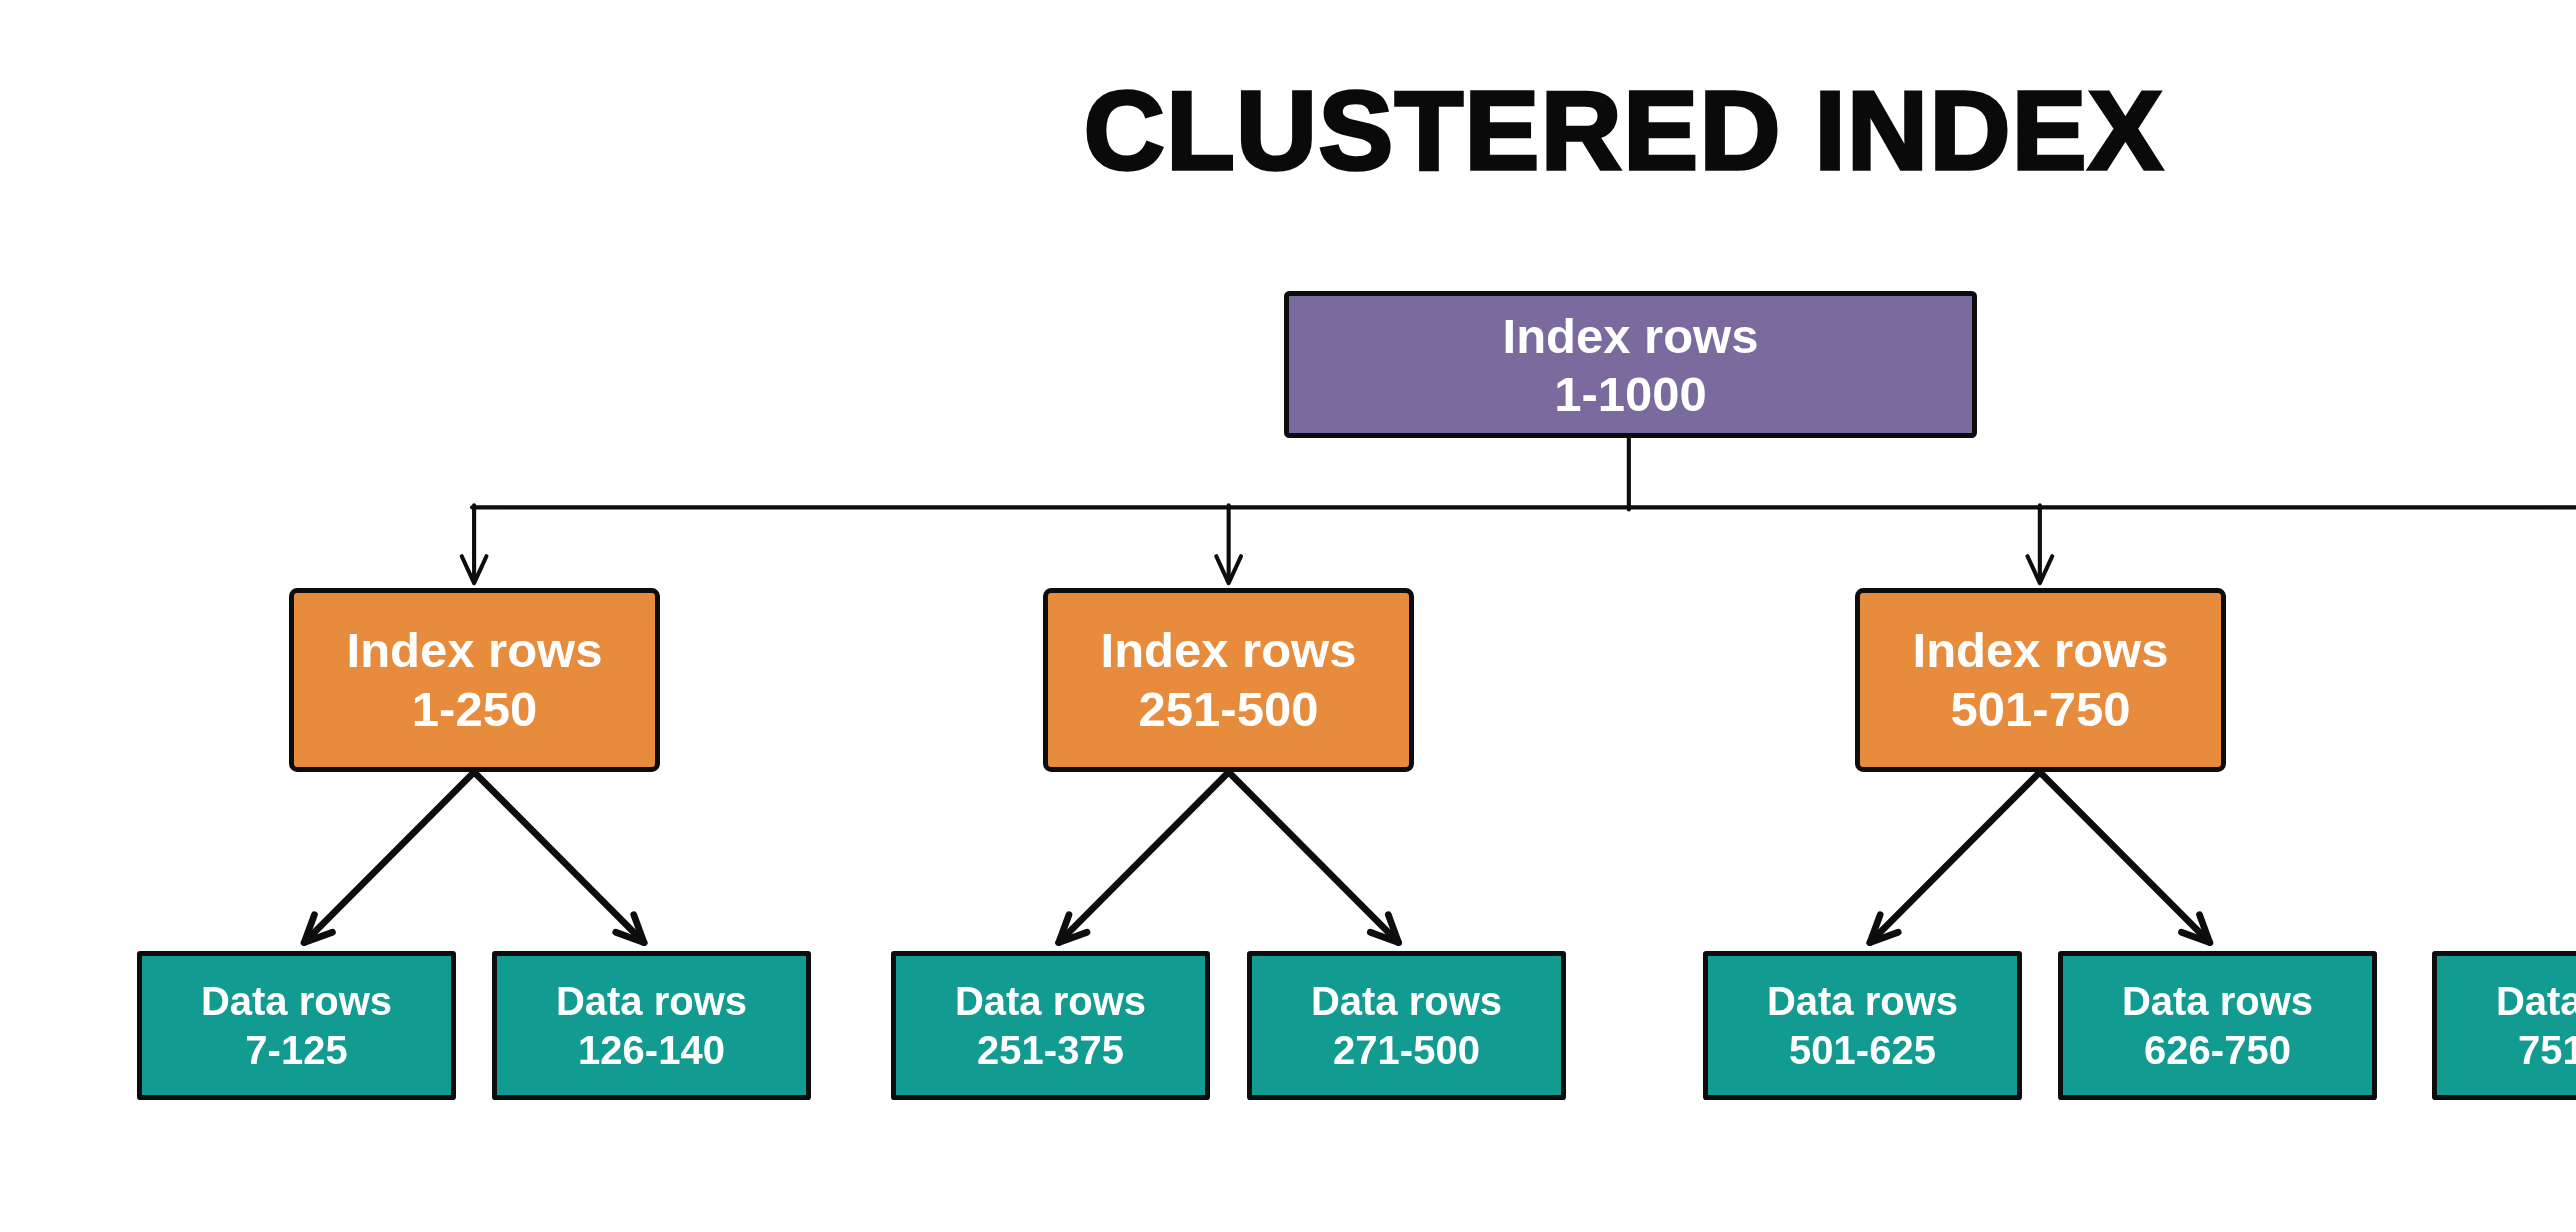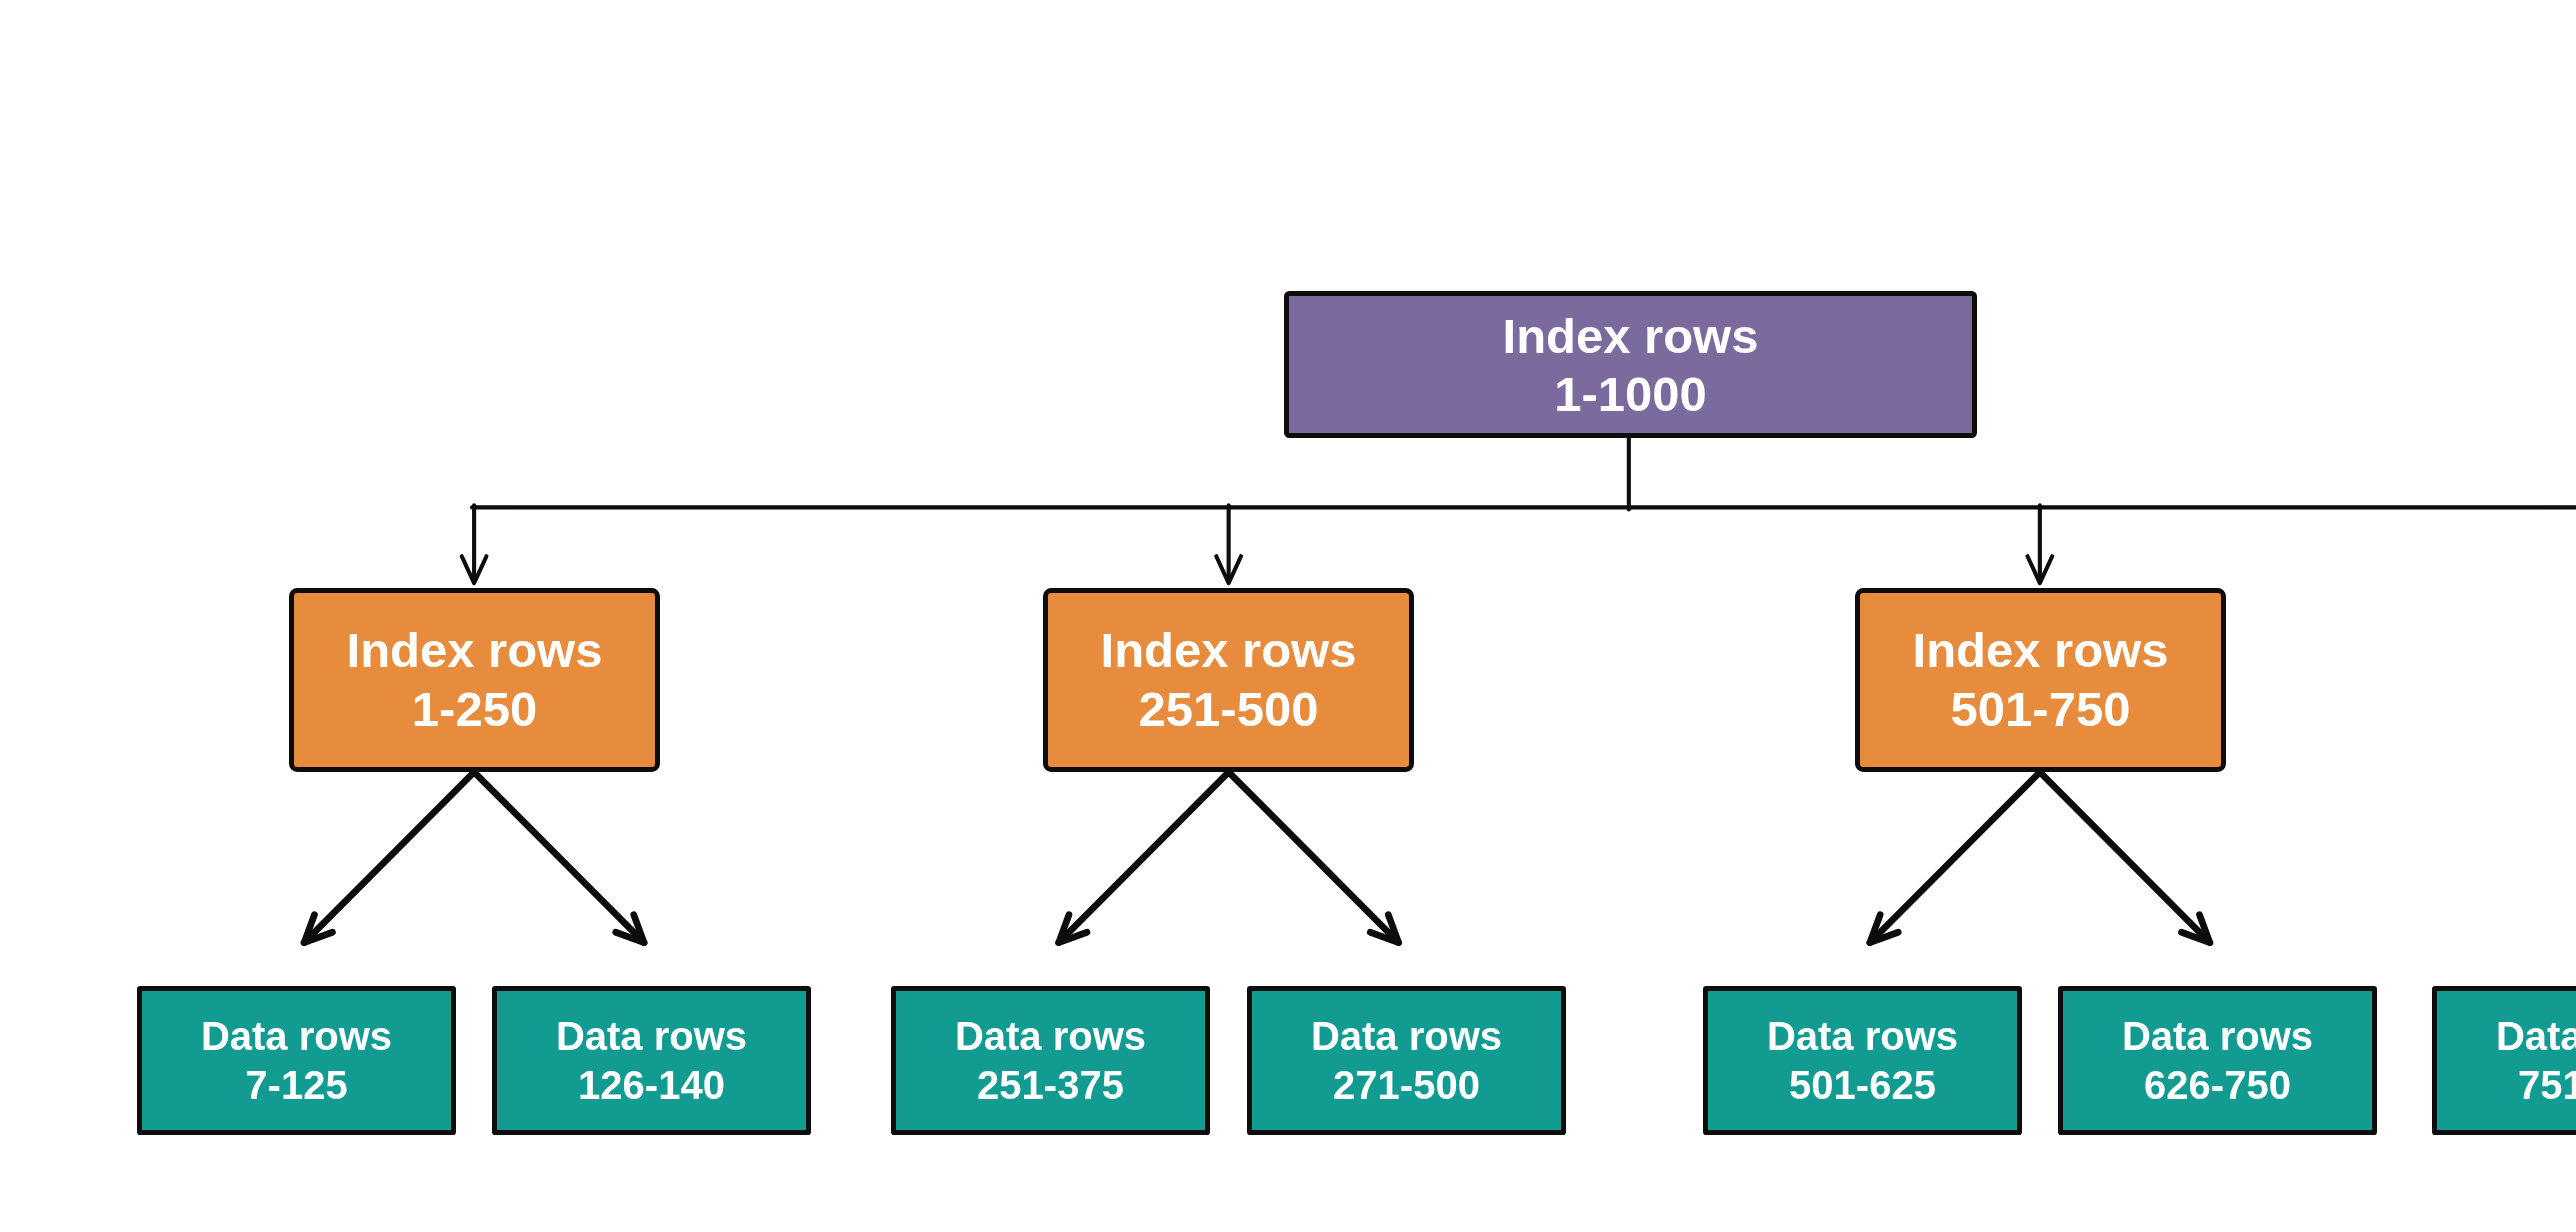--- a/index.html
+++ b/index.html
@@ -51,31 +51,32 @@
   .node-index{
     top:588px;width:371px;height:184px;
     background:var(--orange);
     border-radius:8.2px;border-width:5.7px;
     font-size:49px;line-height:59px;
   }
   .node-data{
     top:951px;width:319px;height:149px;
     background:var(--teal);
     border-radius:3.1px;
-    font-size:40px;line-height:49px;margin-top:35px;
+    font-size:40px;line-height:49px;
   }
   .ix-0{left:289px;}  .ix-1{left:1043px;} .ix-2{left:1855px;}
   .dt-0{left:137px;}  .dt-1{left:492px;}  .dt-2{left:891px;} .dt-3{left:1247px;}
   .dt-4{left:1703px;} .dt-5{left:2058px;} .dt-6{left:2432px;}
 </style>
 </head>
 <body>
 
 <div class="stage">
 
+  <div class="diagram-title">CLUSTERED INDEX</div>
 
   <svg class="connectors" width="3354" height="1232" viewBox="0 0 6511 2392" aria-hidden="true">
     <g fill="none" stroke="currentColor" stroke-linecap="round" stroke-linejoin="round">
 
       <g stroke-width="8">
         <path d="M3162 845 L3162 989"></path>
         <path d="M916 985 L5379 985"></path>
       </g>
 
       <g stroke-width="8">

